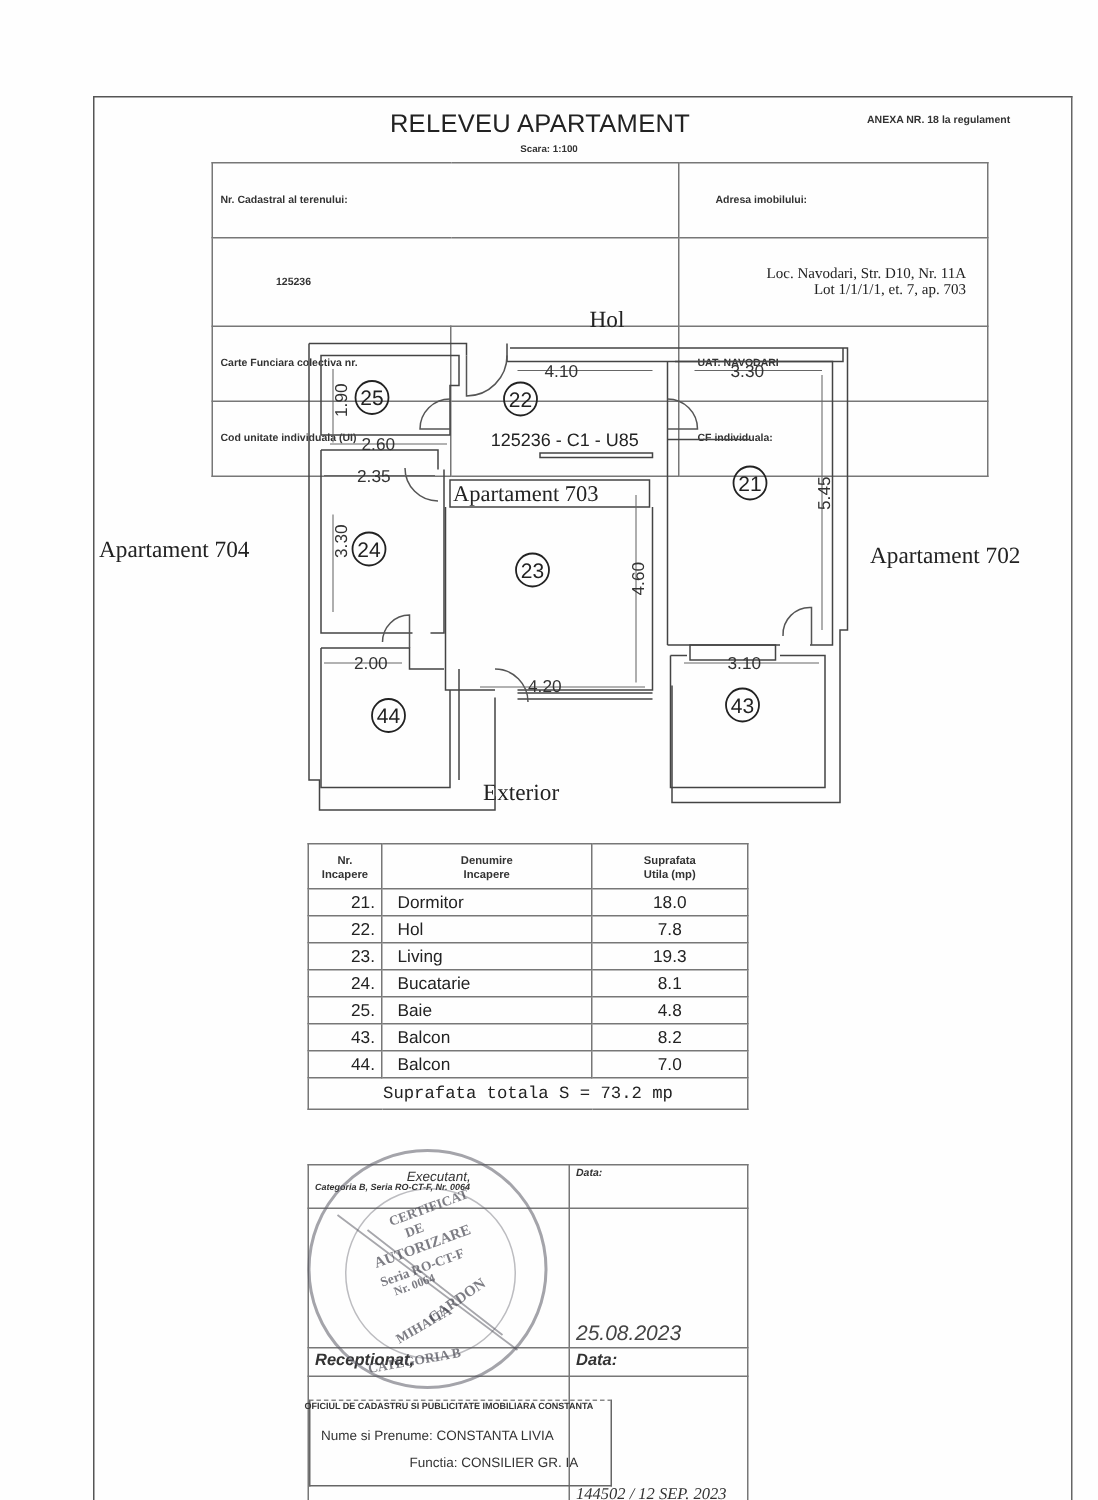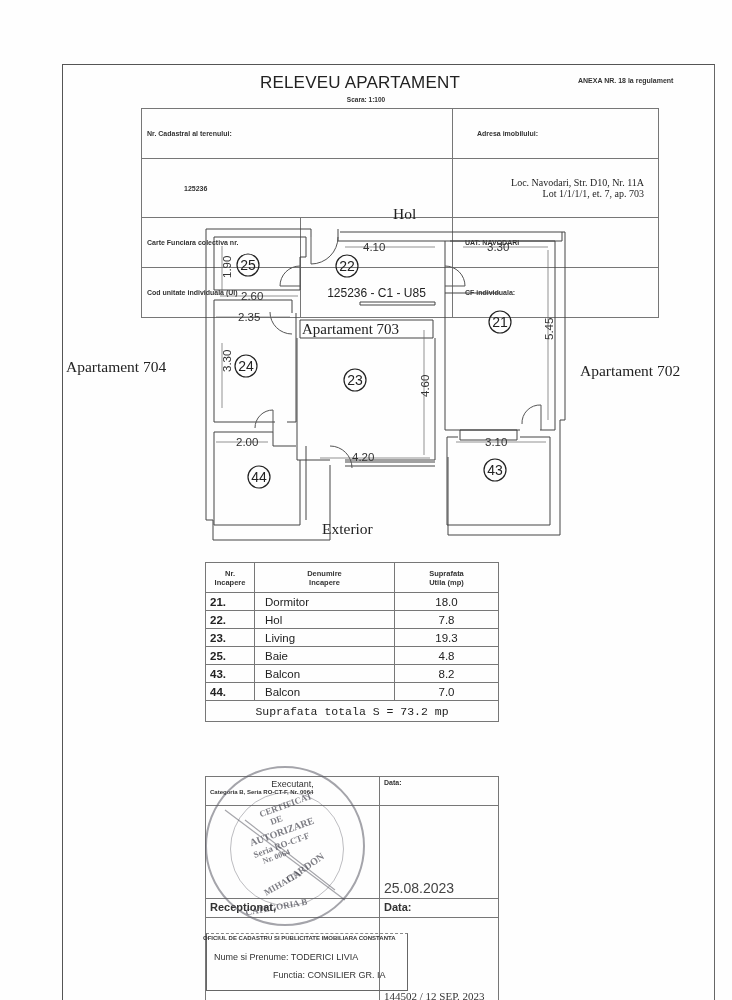--- a/index.html
+++ b/index.html
@@ -15,26 +15,26 @@
   .serif{font-family:"Liberation Serif",serif;font-weight:normal !important;color:#222 !important;}
   .hol-label,.ext-label,.ap704,.ap702{font-family:"Liberation Serif",serif;font-size:15.5px;color:#222;}
   .hol-label{left:393px;top:205px;}
   .ext-label{left:322px;top:520px;}
   .ap704{left:66px;top:358px;}
   .ap702{left:580px;top:362px;}
   svg.plan{position:absolute;left:0;top:0;}
   table.rooms{position:absolute;left:205px;top:562px;width:294px;border-collapse:collapse;padding-left:44px;}
   table.rooms td{border:1px solid #777;font-size:11.5px;color:#222;height:17px;padding:0 4px;vertical-align:middle;}
   table.rooms th{border:1px solid #777;font-size:7.5px;font-weight:bold;color:#333;height:27px;line-height:9px;vertical-align:middle;}
-  table.rooms td.nr{text-align:left;font-weight:bold;width:40px;}
+  table.rooms td.nr{text-align:right;font-weight:normal;width:40px;}
   table.rooms td.name{padding-left:10px;width:125px;}
   table.rooms td.val{text-align:center;}
   table.rooms td.full{text-align:center;}
   table.sig{position:absolute;left:205px;top:776px;width:294px;border-collapse:collapse;}
-  table.sig td{border:1px solid #777;font-size:7px;font-weight:bold;color:#333;vertical-align:top;padding:2px 4px;}
+  table.sig td{border:1px solid #777;font-size:7px;font-weight:bold;color:#333;vertical-align:top;padding:2px 4px;font-style:italic;}
   .stamp{position:absolute;left:205px;top:766px;width:160px;height:160px;border-radius:50%;border:2px solid rgba(90,90,100,.55);box-sizing:border-box;}
   .stamp-inner{position:absolute;left:230px;top:792px;width:112px;height:112px;border-radius:50%;border:1px solid rgba(90,90,100,.4);}
   .stamp-txt{position:absolute;font-family:"Liberation Serif",serif;color:rgba(70,70,80,.7);font-weight:bold;}
   .recv-box{position:absolute;left:206px;top:933px;width:200px;height:56px;border:1px solid #666;border-top:1px dashed #888;}
   .recv-line{position:absolute;font-size:9px;color:#333;}
 </style>
 </head>
 <body>
 
 <div class="page-frame"></div>
@@ -173,20 +173,25 @@
         <td class="nr">22.</td>
         <td class="name">Hol</td>
         <td class="val">7.8</td>
       </tr>
   <tr>
         <td class="nr">23.</td>
         <td class="name">Living</td>
         <td class="val">19.3</td>
       </tr>
   <tr>
+        <td class="nr">24.</td>
+        <td class="name">Bucatarie</td>
+        <td class="val">8.1</td>
+      </tr>
+  <tr>
         <td class="nr">25.</td>
         <td class="name">Baie</td>
         <td class="val">4.8</td>
       </tr>
   <tr>
         <td class="nr">43.</td>
         <td class="name">Balcon</td>
         <td class="val">8.2</td>
       </tr>
   <tr>
@@ -233,14 +238,14 @@
 <div class="stamp-txt" style="left:262px;top:852px;font-size:8px;transform:rotate(-20deg);">Nr. 0064</div>
 <div class="stamp-txt" style="left:283px;top:862px;font-size:10px;transform:rotate(-35deg);">CARDON</div>
 <div class="stamp-txt" style="left:262px;top:878px;font-size:9px;transform:rotate(-30deg);">MIHAITA</div>
 <div class="stamp-txt" style="left:245px;top:902px;font-size:9px;transform:rotate(-10deg);">CATEGORIA B</div>
 <svg class="abs" style="left:215px;top:790px;" width="150" height="120">
   <path d="M10 20 L130 110 M30 30 L120 100" stroke="rgba(80,80,90,.5)" stroke-width="1.2" fill="none"></path>
 </svg>
 
 <div class="recv-box"></div>
 <div class="recv-line" style="left:203px;top:935px;font-size:6px;font-weight:bold;">OFICIUL DE CADASTRU SI PUBLICITATE IMOBILIARA CONSTANTA</div>
-<div class="recv-line" style="left:214px;top:952px;">Nume si Prenume: TODERICI LIVIA</div>
+<div class="recv-line" style="left:214px;top:952px;">Nume si Prenume: CONSTANTA LIVIA</div>
 <div class="recv-line" style="left:232px;top:970px;margin-left:41px;">Functia: CONSILIER GR. IA</div>
 
 </body></html>

